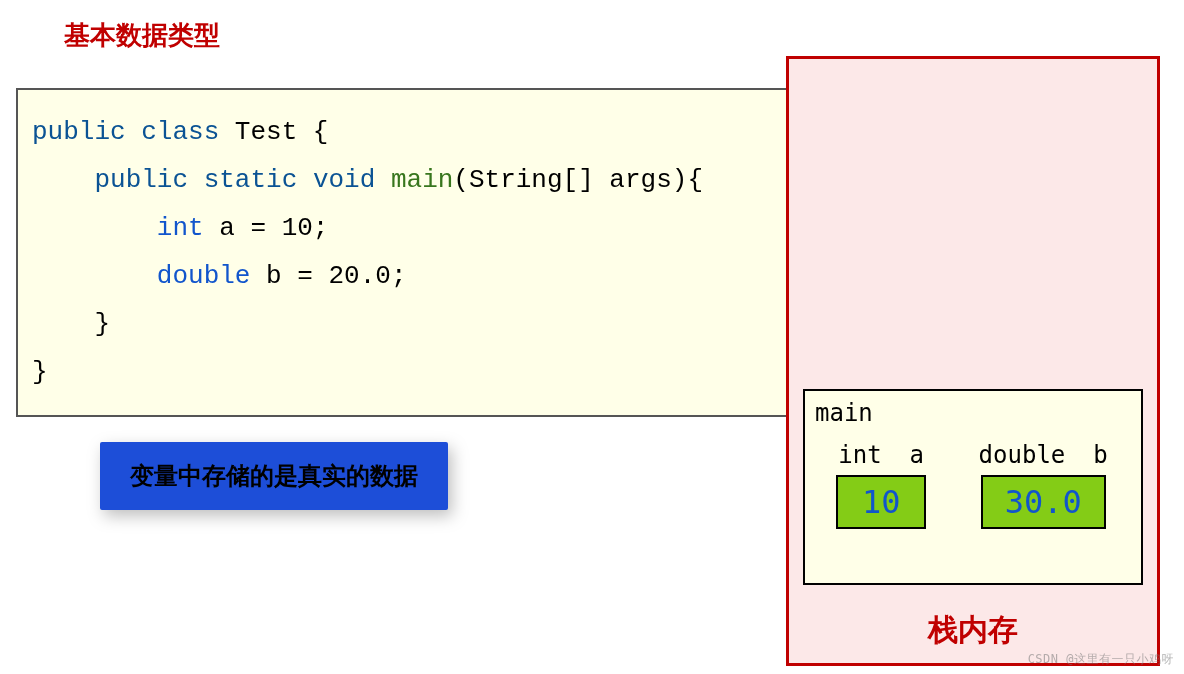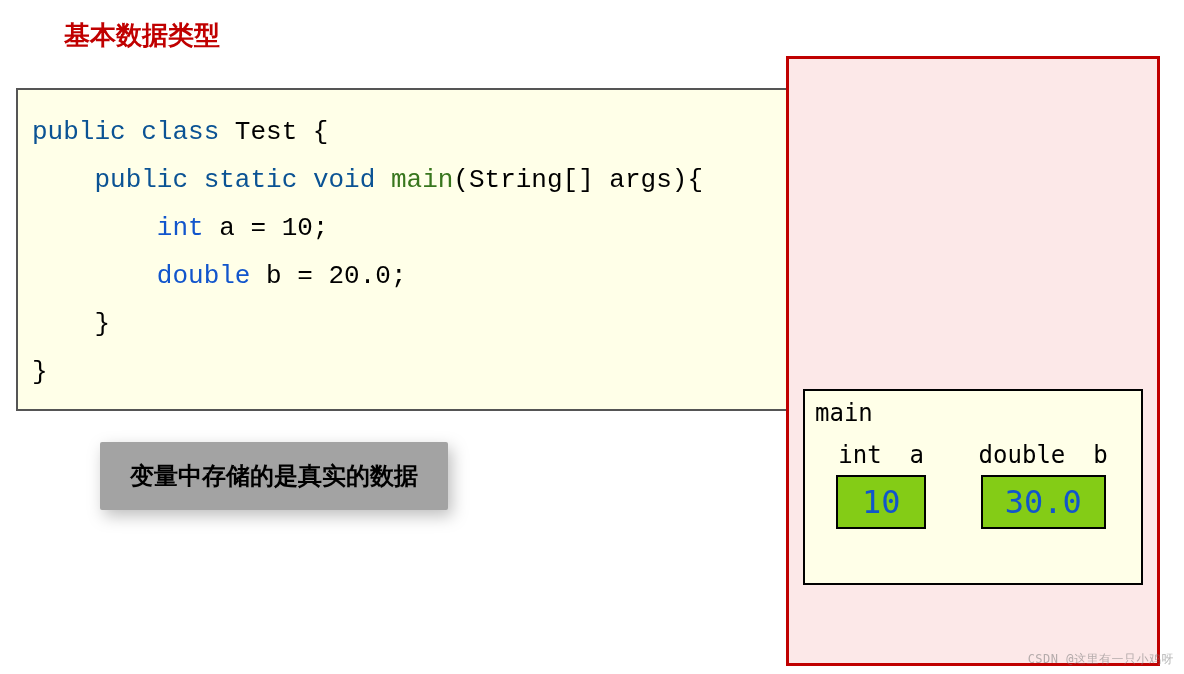--- a/index.html
+++ b/index.html
@@ -20,38 +20,38 @@
     font-size: 26px;
     margin-left: 36px;
   }
   .code-box {
     position: absolute;
     top: 88px;
     left: 16px;
     width: 796px;
     background: #ffffe8;
     border: 2px solid #555;
-    padding: 18px 14px 12px 14px;
+    padding: 18px 14px 18px 14px;
     font-family: Consolas, "Courier New", monospace;
     font-size: 26px;
     line-height: 1.85;
     white-space: pre;
   }
   .kw { color: #0b5394; }    
   .type { color: #1155cc; }  
   .fn { color: #38761d; }    
   .txt { color: #000; }
   .callout-wrap {
     position: absolute;
     top: 442px;
     left: 100px;
     filter: drop-shadow(4px 6px 8px rgba(0,0,0,0.25));
   }
   .callout {
-    background: #a3a3a3;
+    background: #1d4ed8;
     padding: 18px 30px;
     font-size: 24px;
     font-weight: bold;
     color: #000;
     border-radius: 2px;
     position: relative;
   }
   .stack-box {
     position: absolute;
     top: 56px;
@@ -155,15 +155,16 @@
       </div>
       <div class="var">
         <div class="var-head">
           <span>double</span>
           <span>b</span>
         </div>
         <div class="var-val">30.0</div>
       </div>
     </div>
   </div>
+  <div class="stack-title">栈内存</div>
 </div>
 
 <div class="watermark">CSDN @这里有一只小鸡呀</div>
 
 </body></html>

